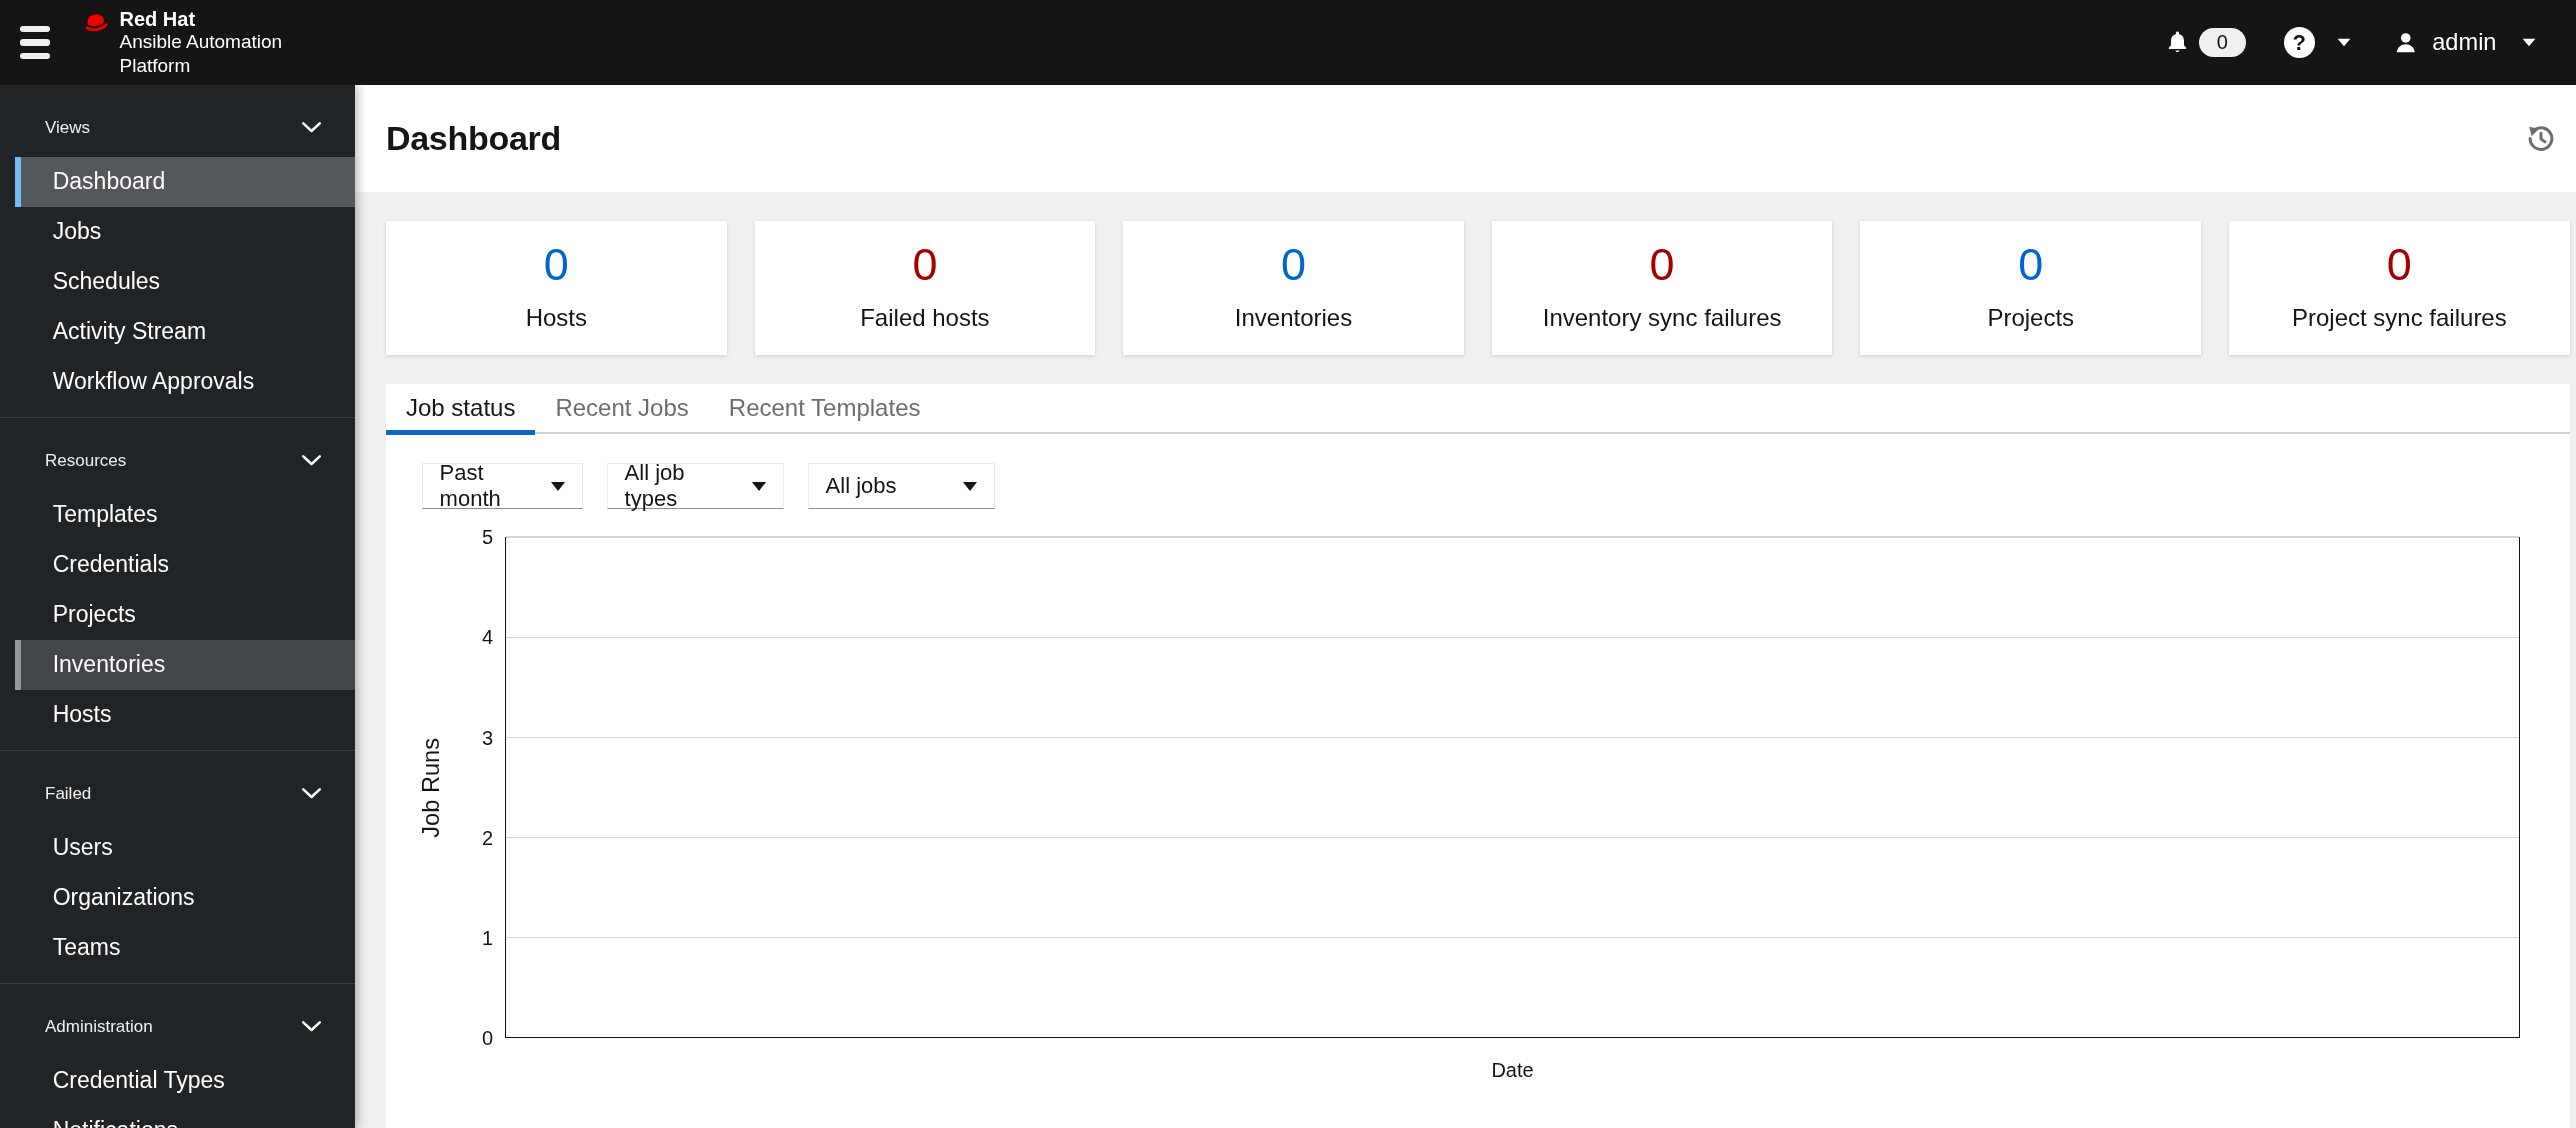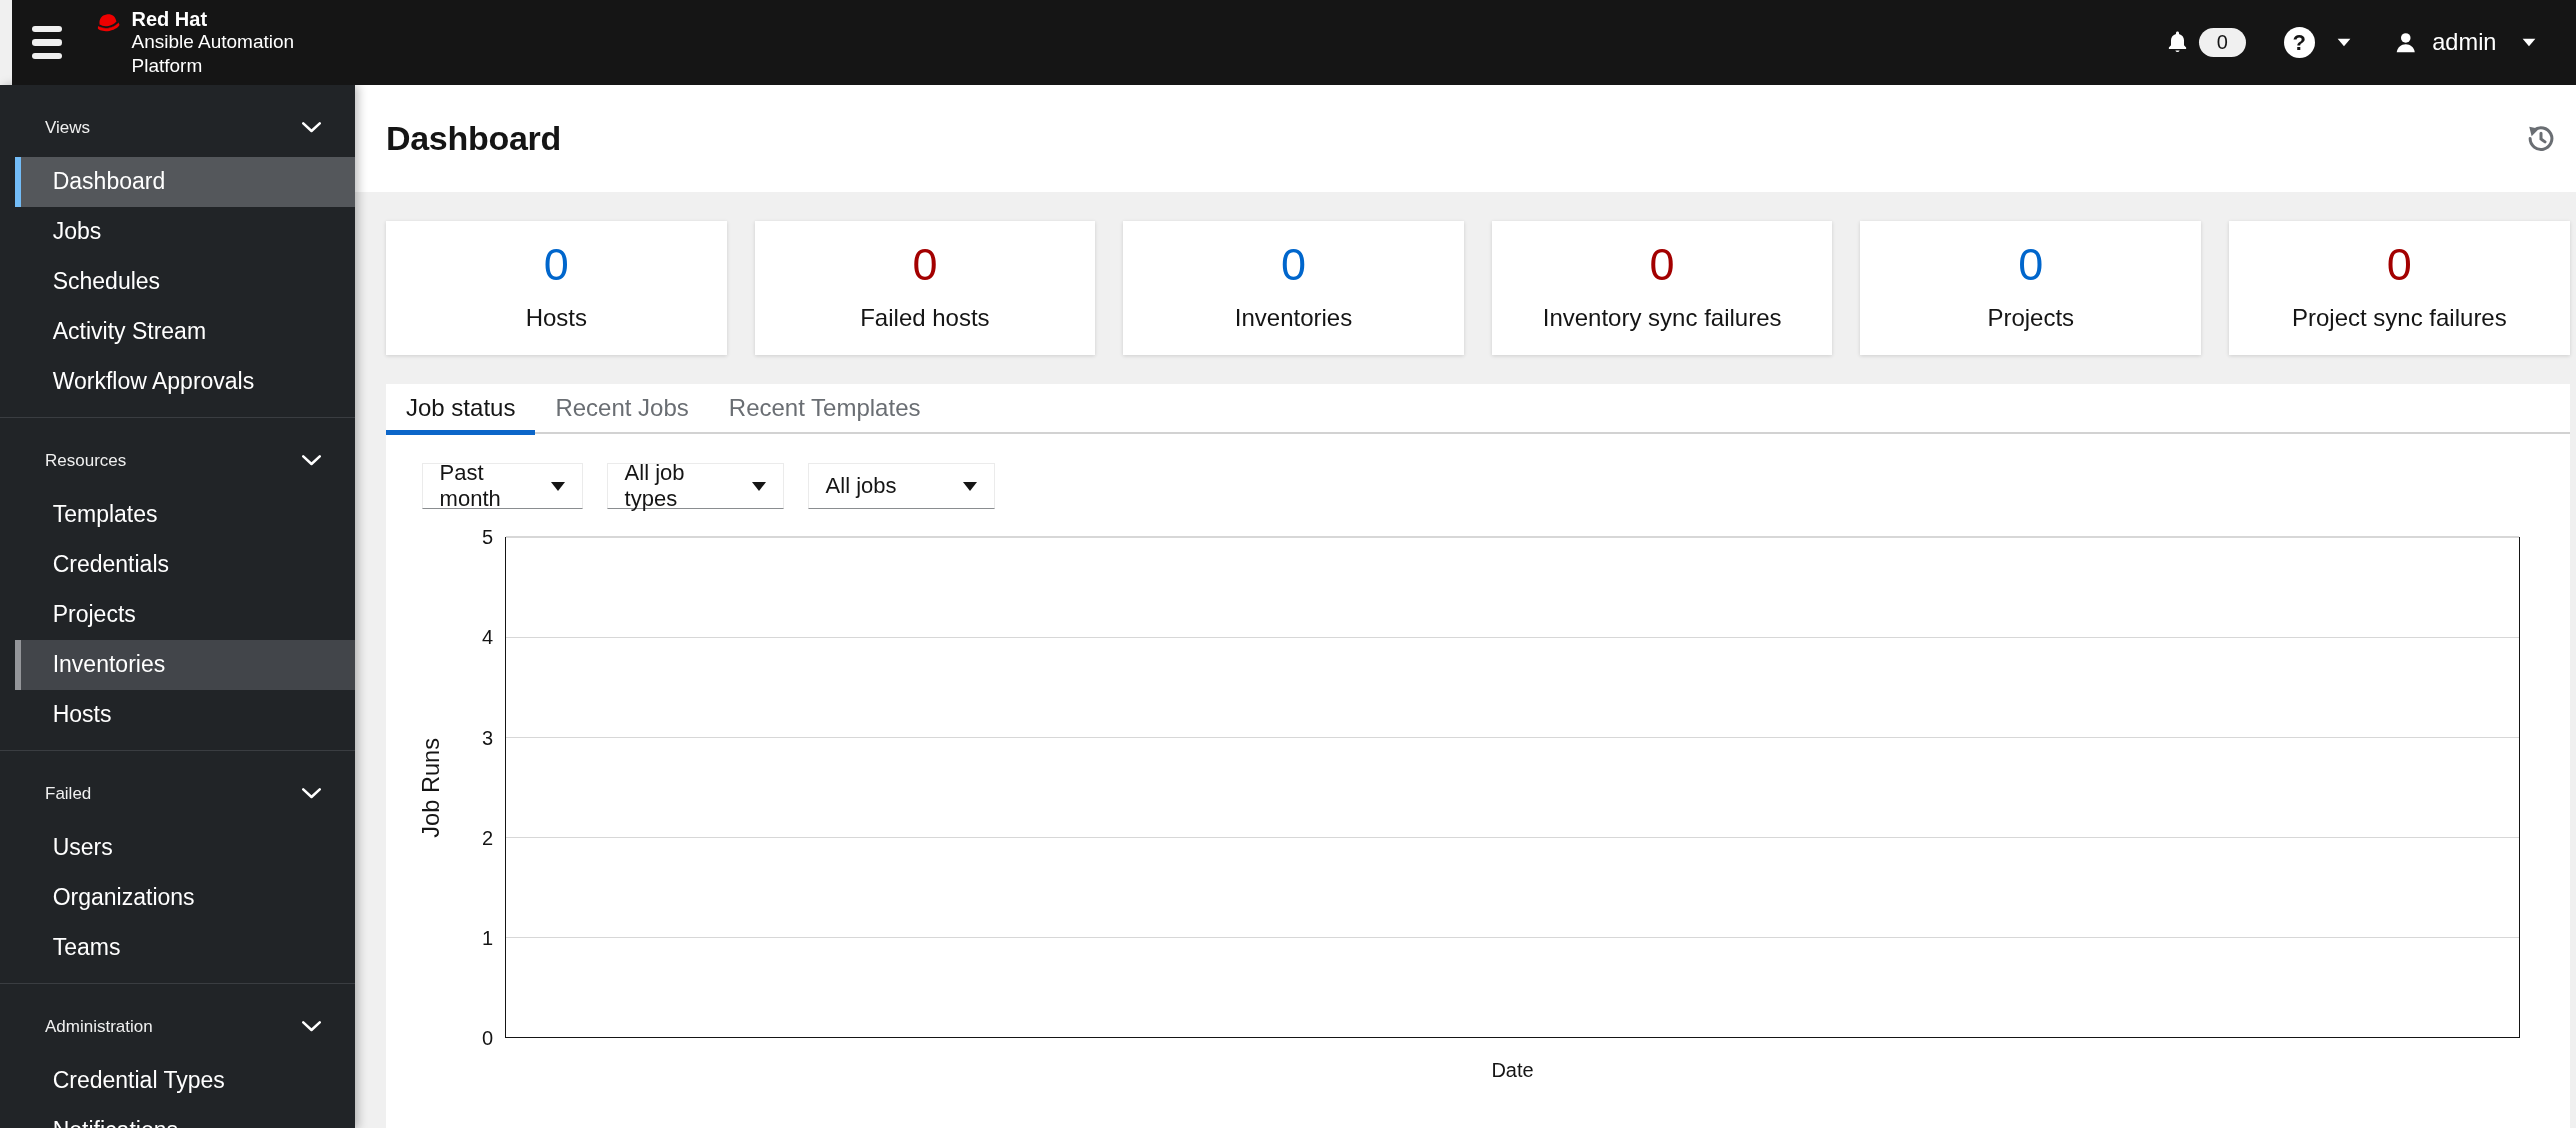--- a/index.html
+++ b/index.html
@@ -1,20 +1,20 @@
 <!DOCTYPE html>
 <html style="font-size:10.2px"><head>
 <meta charset="utf-8">
 <style>
   * { margin:0; padding:0; box-sizing:border-box; }
   html,body { width:2576px; height:1129px; overflow:hidden; }
   body { font-family:"Liberation Sans", sans-serif; background:#f0f0f0; position:relative; }
 
   
-  .topbar { position:absolute; top:0; left:12px; right:0; height:85px; background:#151515; display:flex; align-items:center; z-index:30; }
+  .topbar { position:absolute; top:0; left:0; right:0; height:85px; background:#151515; display:flex; align-items:center; z-index:30; }
   .burger { width:30px; margin-left:20.4px; display:flex; flex-direction:column; gap:7px; cursor:pointer; }
   .burger span { display:block; height:6.4px; background:#f0f0f0; border-radius:3.2px; }
   .logo { display:flex; align-items:flex-start; margin-left:28px; gap:5.1px; }
   .logo-text { color:#fff; }
   .brand-line { font-size:20px; font-weight:700; line-height:22px; }
   .product-line { font-size:19px; font-weight:300; line-height:23.6px; color:#fff; }
   .topbar-right { margin-left:auto; display:flex; align-items:center; }
   .badge-pill { min-width:47px; height:29px; padding:0 12.8px; border-radius:15.3px; background:#f0f0f0; color:#151515; font-size:20px; display:flex; align-items:center; justify-content:center; margin-left:10.2px; cursor:pointer; }
   .help-circle { width:31px; height:31px; border-radius:50%; background:#fff; color:#151515; font-size:22px; font-weight:700; display:flex; align-items:center; justify-content:center; margin-left:38px; cursor:pointer; }
   .caret-btn { margin-left:22px; cursor:pointer; display:flex; align-items:center; }

